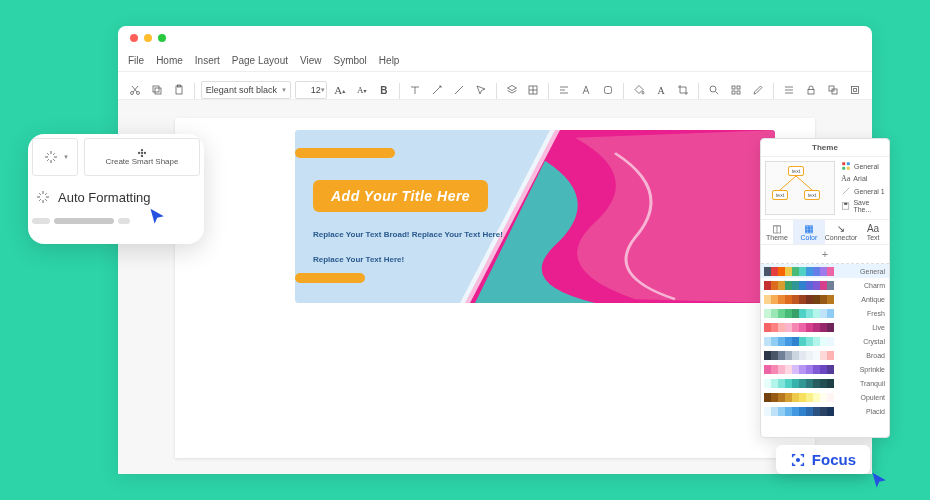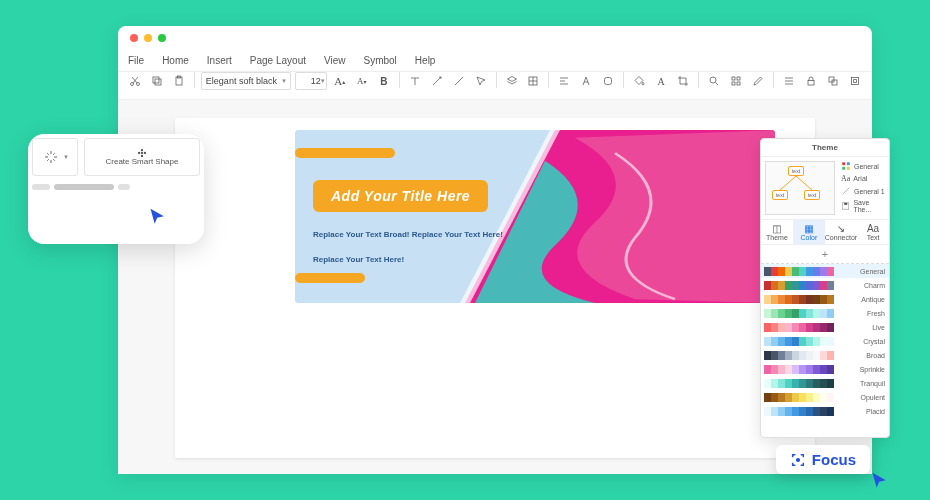--- a/index.html
+++ b/index.html
@@ -1,23 +1,23 @@
 <!DOCTYPE html>
 <html><head>
 <meta charset="utf-8">
 <style>
 *{box-sizing:border-box;margin:0;padding:0;font-family:-apple-system,BlinkMacSystemFont,"Segoe UI",Arial,sans-serif}
 body{width:930px;height:500px;background:#2dd4a8;overflow:hidden;position:relative}
 .app-window{position:absolute;top:26px;left:118px;width:754px;height:448px;background:#fff;border-radius:8px 8px 0 0;box-shadow:0 4px 20px rgba(0,0,0,0.1)}
 .titlebar{height:24px;display:flex;align-items:center;padding-left:12px;gap:6px}
 .tl-dot{width:8px;height:8px;border-radius:50%}
 .red{background:#ff5f57}.yellow{background:#febc2e}.green{background:#28c840}
-.menubar{height:22px;display:flex;align-items:center;padding:0 10px;gap:18px;font-size:10px;color:#555;border-bottom:1px solid #eee}
+.menubar{height:22px;display:flex;align-items:center;padding:0 10px;gap:12px;font-size:10px;color:#555;border-bottom:1px solid #eee}
 .menubar span{cursor:pointer}
-.toolbar{height:28px;display:flex;align-items:flex-start;padding:0 8px;gap:4px;border-bottom:1px solid #eee;font-size:10px;color:#444}
+.toolbar{height:28px;display:flex;align-items:flex-end;padding:0 8px;gap:4px;border-bottom:1px solid #eee;font-size:10px;color:#444}
 .tb-btn{width:18px;height:18px;display:flex;align-items:center;justify-content:center;color:#555;cursor:pointer}
 .tb-btn svg{width:12px;height:12px;stroke:#555;fill:none;stroke-width:1.5}
 .font-select{height:18px;min-width:90px;border:1px solid #ddd;border-radius:2px;font-size:9px;padding:0 4px;display:flex;align-items:center;justify-content:space-between;cursor:pointer}
 .size-select{height:18px;width:28px;border:1px solid #ddd;border-radius:2px;font-size:9px;padding:0 15px;display:flex;align-items:center;justify-content:space-between;cursor:pointer}
 .caret{font-size:7px;color:#888}
 .tb-sep{width:1px;height:16px;background:#e0e0e0;margin:0 2px}
 .canvas-wrap{height:374px;background:#f7f7f7;display:flex;justify-content:center;padding-top:18px}
 .canvas-page{width:640px;height:340px;background:#fff;box-shadow:0 1px 3px rgba(0,0,0,0.1);position:relative;overflow:hidden}
 .slide{position:absolute;left:120px;top:12px;width:480px;height:173px;background:linear-gradient(120deg,#c7e0f4 0%,#c7e0f4 50%,transparent 50%),linear-gradient(135deg,#e91e63 0%,#e91e63 40%,#26d7b4 55%,#e91e63 85%);border-radius:4px;overflow:hidden}
 .slide-bg{position:absolute;left:0;top:0;width:100%;height:100%}
@@ -260,20 +260,28 @@
             <circle cx="12" cy="8" r="2"></circle>
             <circle cx="7" cy="8" r="2"></circle>
             <circle cx="17" cy="8" r="2"></circle>
             <circle cx="12" cy="3" r="2"></circle>
             <circle cx="12" cy="13" r="2"></circle>
           </g>
         </svg>
       <span style="line-height:1.1;text-align:center">Create Smart Shape</span>
     </div>
   </div>
+  <div class="pl-body">
+    <svg class="sparkle" viewBox="0 0 24 24">
+        <g stroke="#555" stroke-width="1.2">
+          <path d="M12 4v4M12 16v4M4 12h4M16 12h4M7 7l2 2M15 15l2 2M17 7l-2 2M9 15l-2 2"></path>
+        </g>
+      </svg>
+    <span class="pl-body-text">Auto Formatting</span>
+  </div>
   <div class="pl-strip">
     <div class="pl-pill pl-p1"></div>
       <div class="pl-pill pl-p2"></div>
       <div class="pl-pill pl-p3"></div>
   </div>
   <div class="cursor-blue" style="left:120px;top:72px">
     <svg viewBox="0 0 24 24">
         <path fill="#2451e0" d="M3 2l5 18 3-7 8-2z"></path>
       </svg>
   </div>

